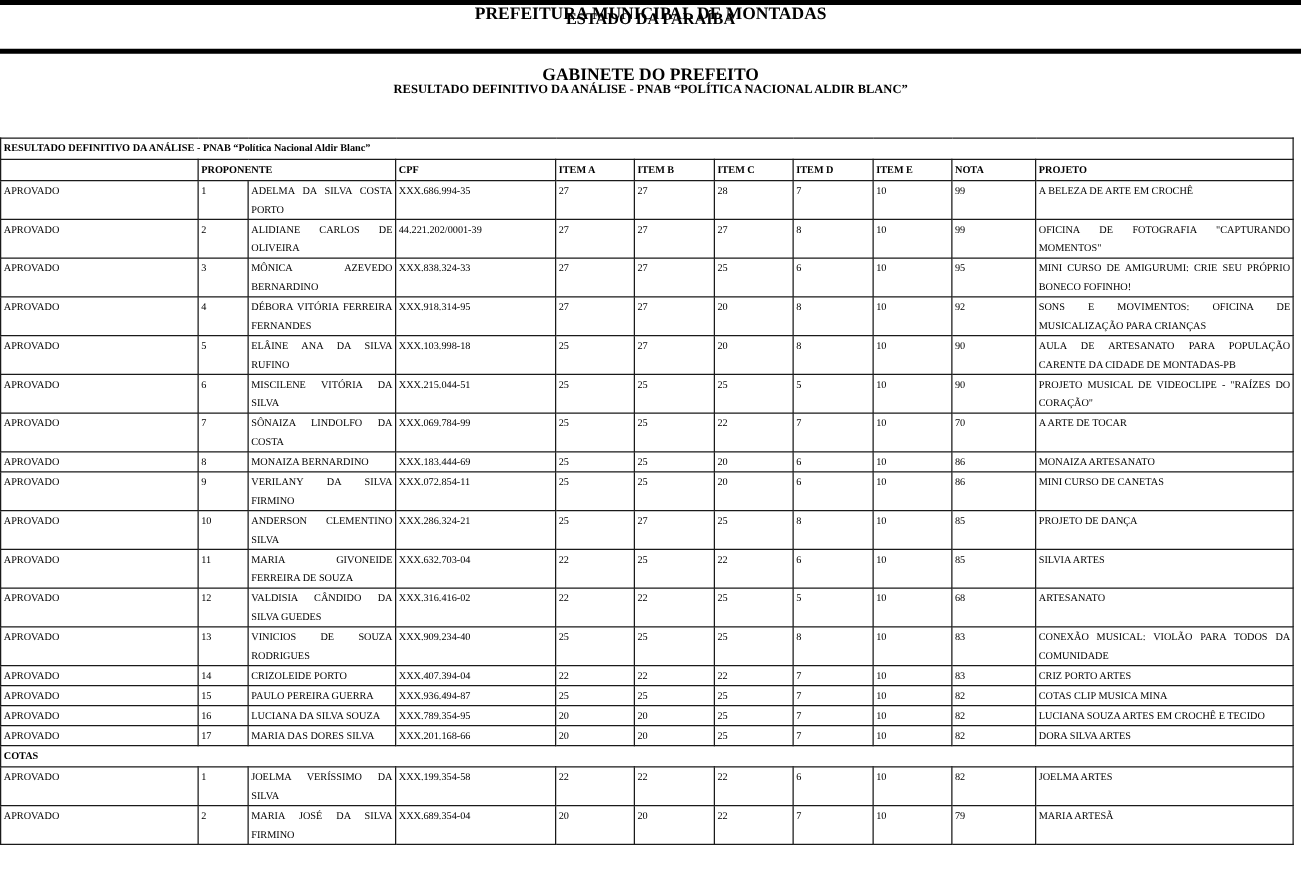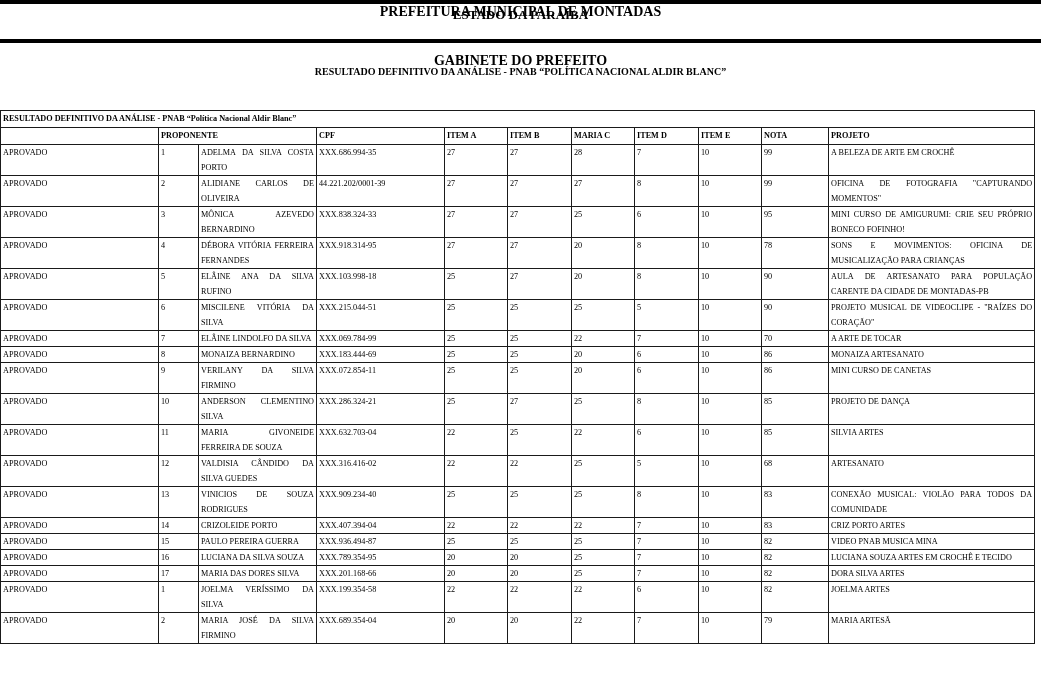--- a/index.html
+++ b/index.html
@@ -58,21 +58,21 @@
   <tbody id="tbody">
     <tr class="bar">
       <td colspan="11">RESULTADO DEFINITIVO DA ANÁLISE - PNAB “Política Nacional Aldir Blanc”</td>
     </tr>
     <tr class="colhead">
       <td></td>
       <td colspan="2">PROPONENTE</td>
       <td>CPF</td>
       <td>ITEM A</td>
       <td>ITEM B</td>
-      <td>MARIA C</td>
+      <td>ITEM C</td>
       <td>ITEM D</td>
       <td>ITEM E</td>
       <td>NOTA</td>
       <td>PROJETO</td>
     </tr>
       <tr class="row tall">
         <td>APROVADO</td>
         <td>1</td>
         <td class="name">ADELMA DA SILVA COSTA PORTO</td>
         <td>XXX.686.994-35</td>
@@ -113,21 +113,21 @@
       <tr class="row tall">
         <td>APROVADO</td>
         <td>4</td>
         <td class="name">DÉBORA VITÓRIA FERREIRA FERNANDES</td>
         <td>XXX.918.314-95</td>
         <td>27</td>
         <td>27</td>
         <td>20</td>
         <td>8</td>
         <td>10</td>
-        <td>78</td>
+        <td>92</td>
         <td class="proj">SONS E MOVIMENTOS: OFICINA DE MUSICALIZAÇÃO PARA CRIANÇAS</td>
       </tr>
       <tr class="row tall">
         <td>APROVADO</td>
         <td>5</td>
         <td class="name">ELÂINE ANA DA SILVA RUFINO</td>
         <td>XXX.103.998-18</td>
         <td>25</td>
         <td>27</td>
         <td>20</td>
@@ -145,21 +145,21 @@
         <td>25</td>
         <td>25</td>
         <td>5</td>
         <td>10</td>
         <td>90</td>
         <td class="proj">PROJETO MUSICAL DE VIDEOCLIPE - "RAÍZES DO CORAÇÃO"</td>
       </tr>
       <tr class="row">
         <td>APROVADO</td>
         <td>7</td>
-        <td class="name">ELÂINE LINDOLFO DA SILVA</td>
+        <td class="name">SÔNAIZA LINDOLFO DA COSTA</td>
         <td>XXX.069.784-99</td>
         <td>25</td>
         <td>25</td>
         <td>22</td>
         <td>7</td>
         <td>10</td>
         <td>70</td>
         <td class="proj">A ARTE DE TOCAR</td>
       </tr>
       <tr class="row">
@@ -257,21 +257,21 @@
         <td>APROVADO</td>
         <td>15</td>
         <td class="name">PAULO PEREIRA GUERRA</td>
         <td>XXX.936.494-87</td>
         <td>25</td>
         <td>25</td>
         <td>25</td>
         <td>7</td>
         <td>10</td>
         <td>82</td>
-        <td class="proj">VIDEO PNAB MUSICA MINA</td>
+        <td class="proj">COTAS CLIP MUSICA MINA</td>
       </tr>
       <tr class="row">
         <td>APROVADO</td>
         <td>16</td>
         <td class="name">LUCIANA DA SILVA SOUZA</td>
         <td>XXX.789.354-95</td>
         <td>20</td>
         <td>20</td>
         <td>25</td>
         <td>7</td>
@@ -284,20 +284,23 @@
         <td>17</td>
         <td class="name">MARIA DAS DORES SILVA</td>
         <td>XXX.201.168-66</td>
         <td>20</td>
         <td>20</td>
         <td>25</td>
         <td>7</td>
         <td>10</td>
         <td>82</td>
         <td class="proj">DORA SILVA ARTES</td>
+      </tr>
+      <tr class="bar">
+        <td colspan="11">COTAS</td>
       </tr>
       <tr class="row">
         <td>APROVADO</td>
         <td>1</td>
         <td class="name">JOELMA VERÍSSIMO DA SILVA</td>
         <td>XXX.199.354-58</td>
         <td>22</td>
         <td>22</td>
         <td>22</td>
         <td>6</td>

